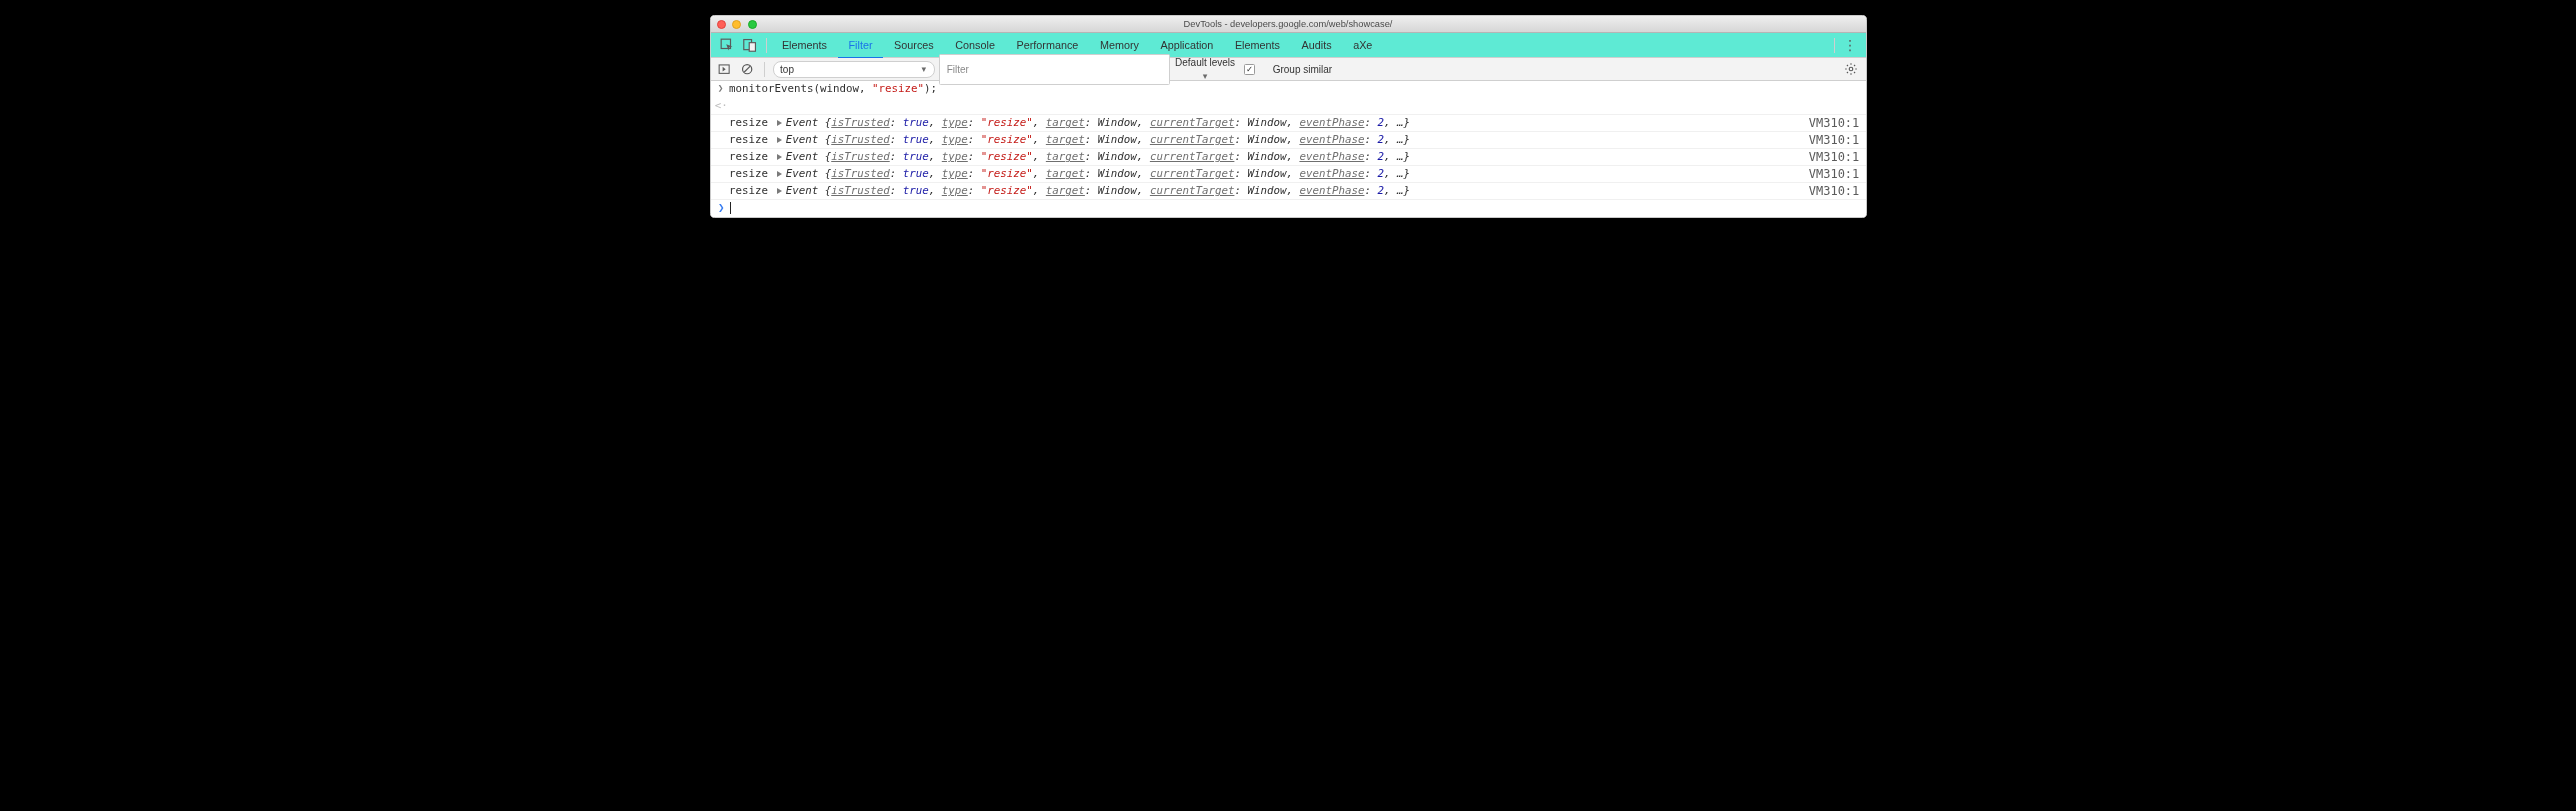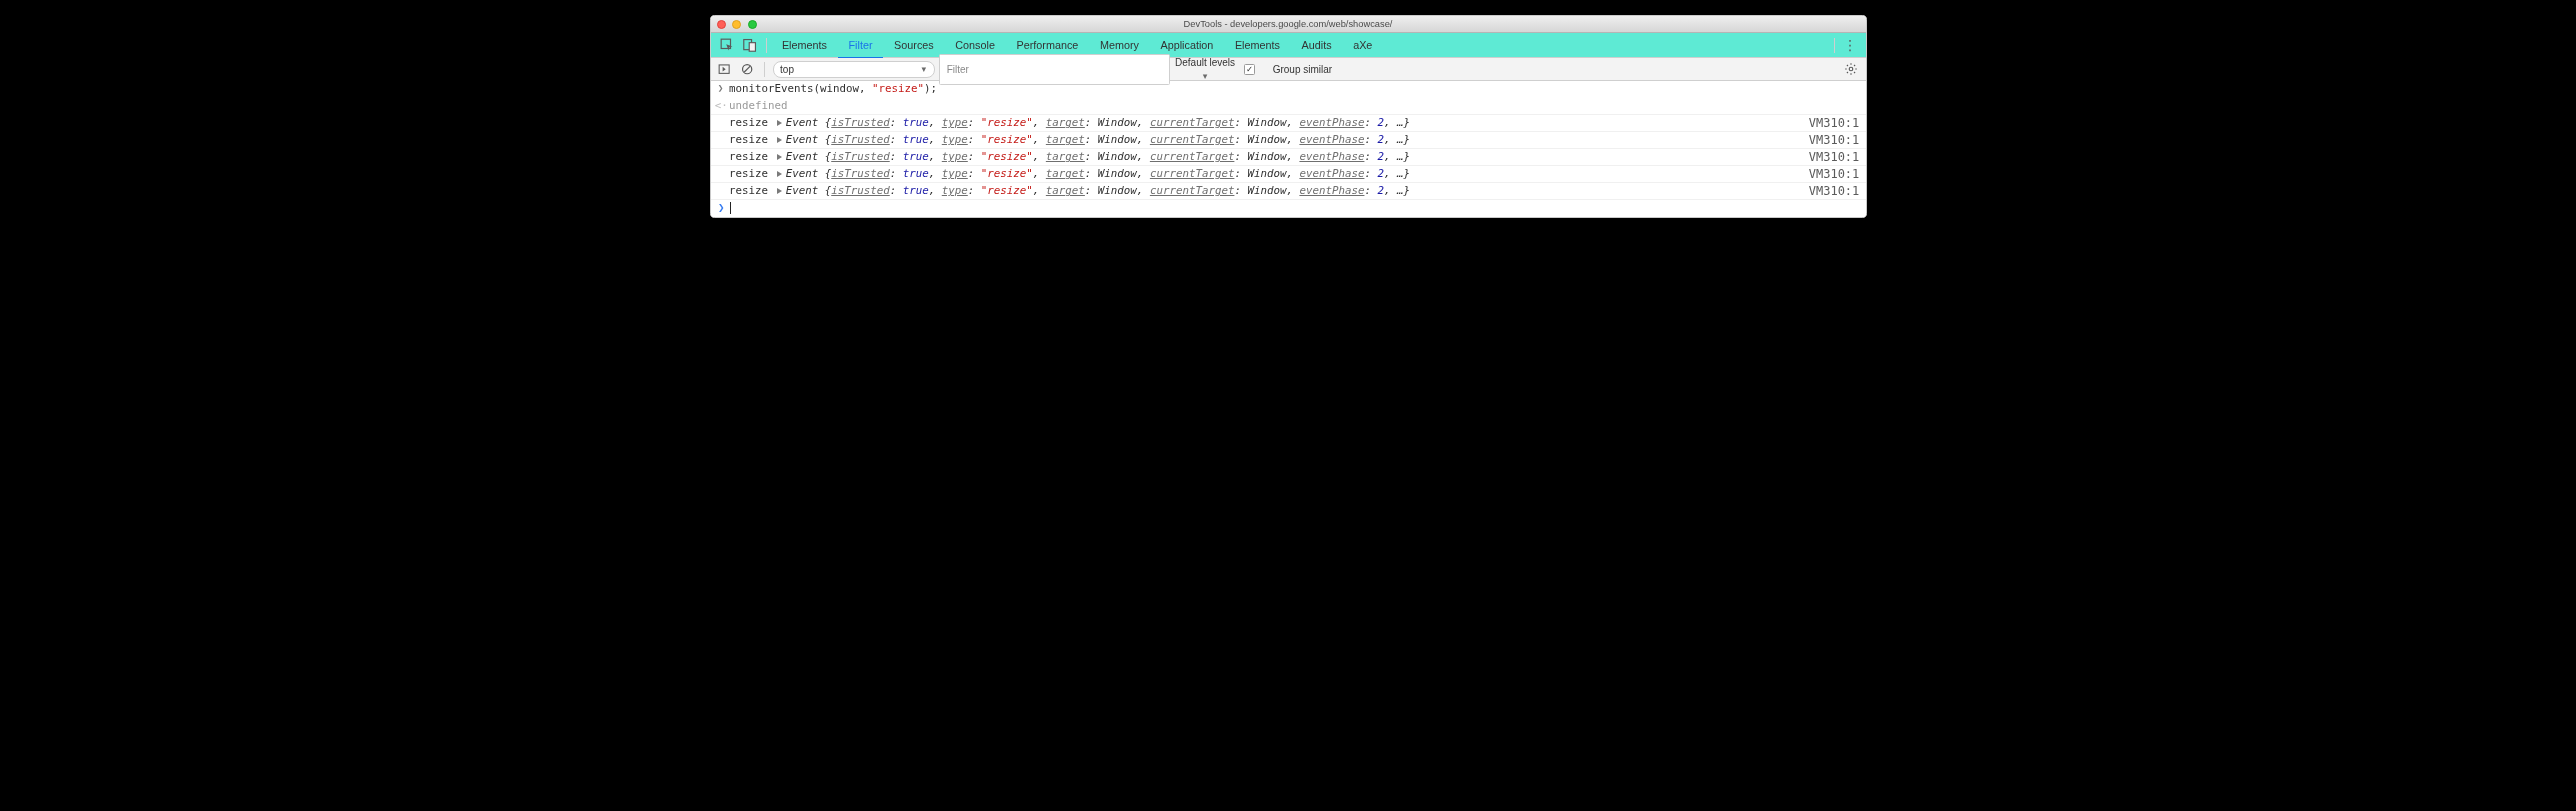--- a/index.html
+++ b/index.html
@@ -209,21 +209,20 @@
       <div class="gutter">
           <span class="chev">❯</span>
         </div>
       <div class="content" id="input-echo">monitorEvents(window, <span class="tok-red">"resize"</span>);</div>
     </div>
 
     <div class="row">
       <div class="gutter">
           <span class="out-arrow">&lt;·</span>
         </div>
-      <div class="content" style="color:#9a9a9a;">undefined</div>
     </div>
 
     <div id="events-mount">
         <div class="row">
           <div class="gutter"></div>
           <div class="content"><span>resize </span><span class="tri-expand"></span><span class="tok-name">Event </span><span class="mono-italic">{<span class="tok-grey">isTrusted</span>: <span class="tok-blue">true</span>, <span class="tok-grey">type</span>: <span class="tok-red">"resize"</span>, <span class="tok-grey">target</span>: Window, <span class="tok-grey">currentTarget</span>: Window, <span class="tok-grey">eventPhase</span>: <span class="tok-blue">2</span>, …}</span></div>
           <div class="source">VM310:1</div>
         </div>
         <div class="row">
           <div class="gutter"></div>

